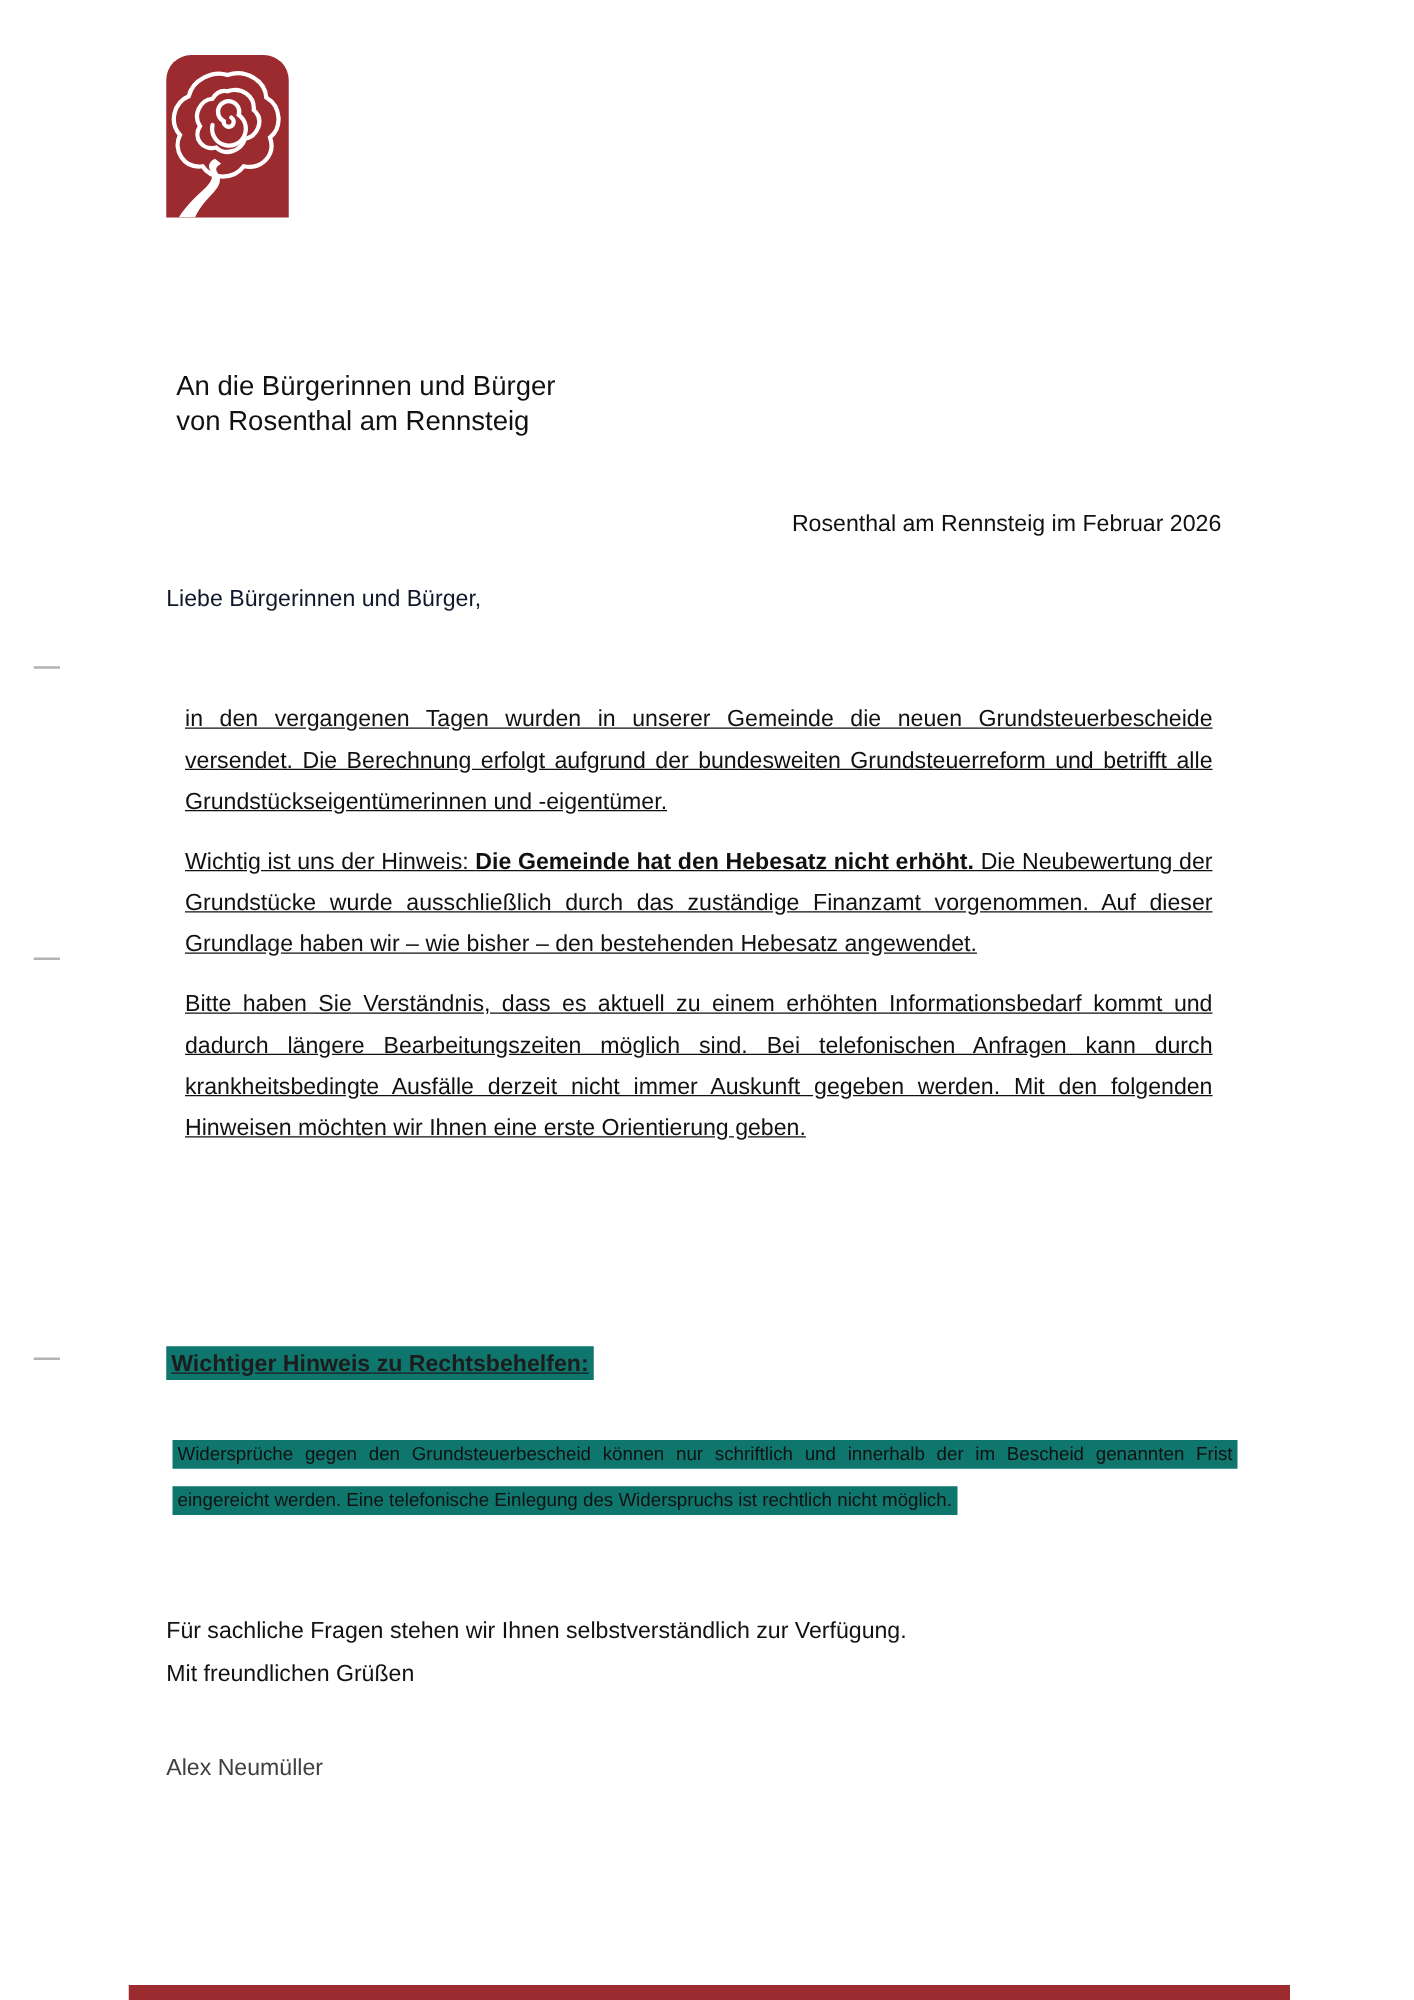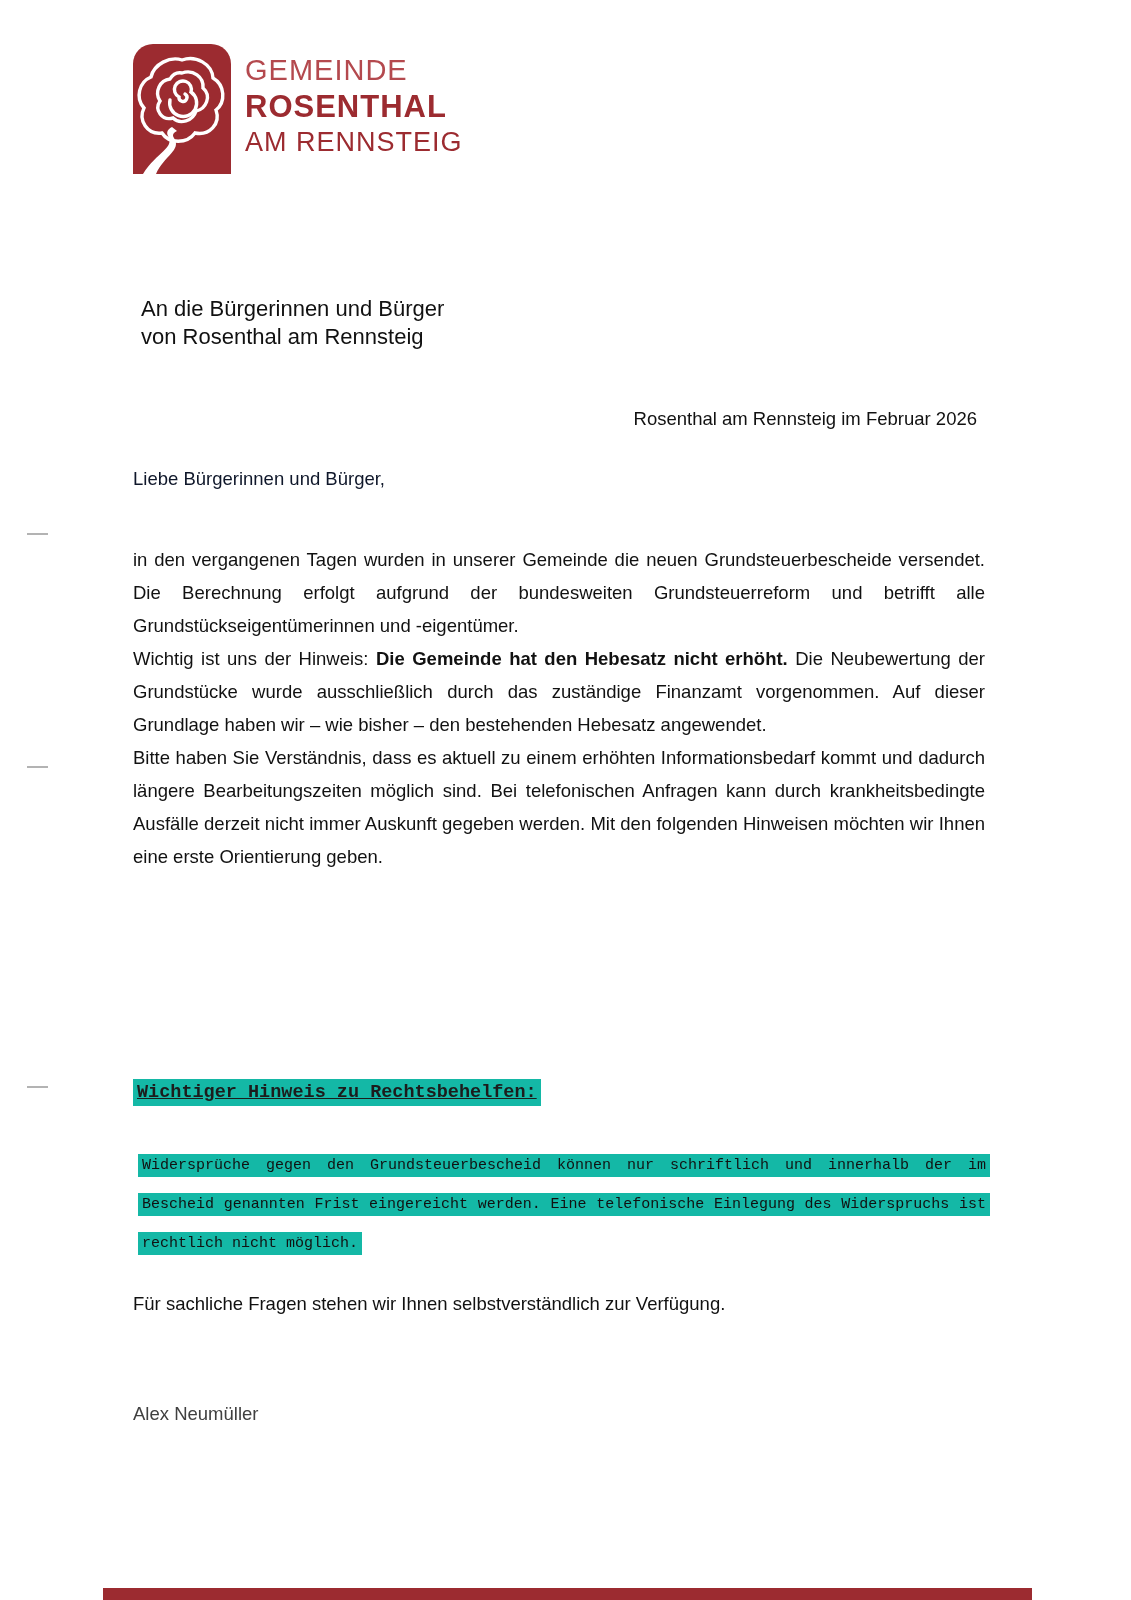--- a/index.html
+++ b/index.html
@@ -33,28 +33,27 @@
   .sender{position:absolute;left:133px;top:248px;font-size:12.5px;line-height:17px;color:#222;}
   .recipient{position:absolute;left:141px;top:295px;font-size:22px;line-height:28px;color:#111;}
   .dateline{position:absolute;left:133px;top:408px;width:844px;text-align:right;font-size:18.5px;color:#111;}
   .salutation{position:absolute;left:133px;top:468px;font-size:18.5px;color:#0f172a;}
   
   .body-text{
     position:absolute;left:133px;top:543px;width:852px;
     font-size:18.5px;line-height:33px;color:#111;
     text-align:justify;
   }
-  .body-text p{margin:0;}
+  .body-text p{margin:15px;text-decoration:underline;}
   .b{font-weight:bold;}
   
   .hl{
-    background:#14b8a6;
+    background:#0f766e;
     padding:3px 4px;
     box-decoration-break:clone;
-    font-family:Liberation Mono, monospace;
     -webkit-box-decoration-break:clone;
   }
   .hl-heading{position:absolute;left:133px;top:1080px;font-size:18.5px;}
   .hl-heading .hl{font-weight:bold;text-decoration:underline;}
   .hl-para{
     position:absolute;left:134px;top:1141px;width:852px;
     font-size:15px;line-height:37px;color:#111;
     text-align:justify;margin:4px;
   }
   
@@ -73,25 +72,20 @@
   <div class="logo-box">
     <svg viewBox="0 0 98 130">
       <g fill="none" stroke="#ffffff" stroke-width="3.4" stroke-linecap="round">
         <path d="M49 16 C63 11 79 20 80 34 C92 41 93 58 83 66 C88 80 76 92 62 89 C54 100 36 100 29 89 C14 91 5 76 11 64 C2 54 6 38 18 33 C21 20 37 12 49 16 Z"></path>
         <path d="M49 29 C60 25 71 33 70 44 C79 52 73 65 63 67 C60 77 47 81 40 74 C29 77 21 66 27 57 C21 48 27 36 37 35 C40 30 44 28 49 29 Z"></path>
         <path d="M52 50 a4 4 0 1 1 -6 3 a8.5 8.5 0 1 1 12 -5 a13.5 13.5 0 1 1 -21 8"></path>
       </g>
       <path d="M10 130 C24 108 42 104 35 92 C33 88 35 85 39 83 L44 87 C40 89 39 91 41 94 C49 106 31 112 23 130 Z" fill="#ffffff"></path>
     </svg>
   </div>
-  <div class="logo-text">
-    <div class="logo-t1">GEMEINDE</div>
-    <div class="logo-t2">ROSENTHAL</div>
-    <div class="logo-t3">AM RENNSTEIG</div>
-  </div>
 
 
 
   <div class="recipient">
     <div>An die Bürgerinnen und Bürger</div>
     <div>von Rosenthal am Rennsteig</div>
   </div>
 
   <div class="dateline">Rosenthal am Rennsteig im Februar 2026</div>
 
@@ -105,20 +99,21 @@
 
   <div class="hl-heading">
     <span class="hl">Wichtiger Hinweis zu Rechtsbehelfen:</span>
   </div>
   <p class="hl-para">
     <span class="hl">Widersprüche gegen den Grundsteuerbescheid können nur schriftlich und innerhalb der im Bescheid genannten Frist eingereicht werden. Eine telefonische Einlegung des Widerspruchs ist rechtlich nicht möglich.</span>
   </p>
 
   <div class="closing">
     <div>Für sachliche Fragen stehen wir Ihnen selbstverständlich zur Verfügung.</div>
+    <div>Mit freundlichen Grüßen</div>
   </div>
 
   <div class="signature">
     <div>Alex Neumüller</div>
   </div>
 
   <div class="fold-mark fm1"></div>
   <div class="fold-mark fm2"></div>
   <div class="fold-mark fm3"></div>
 

